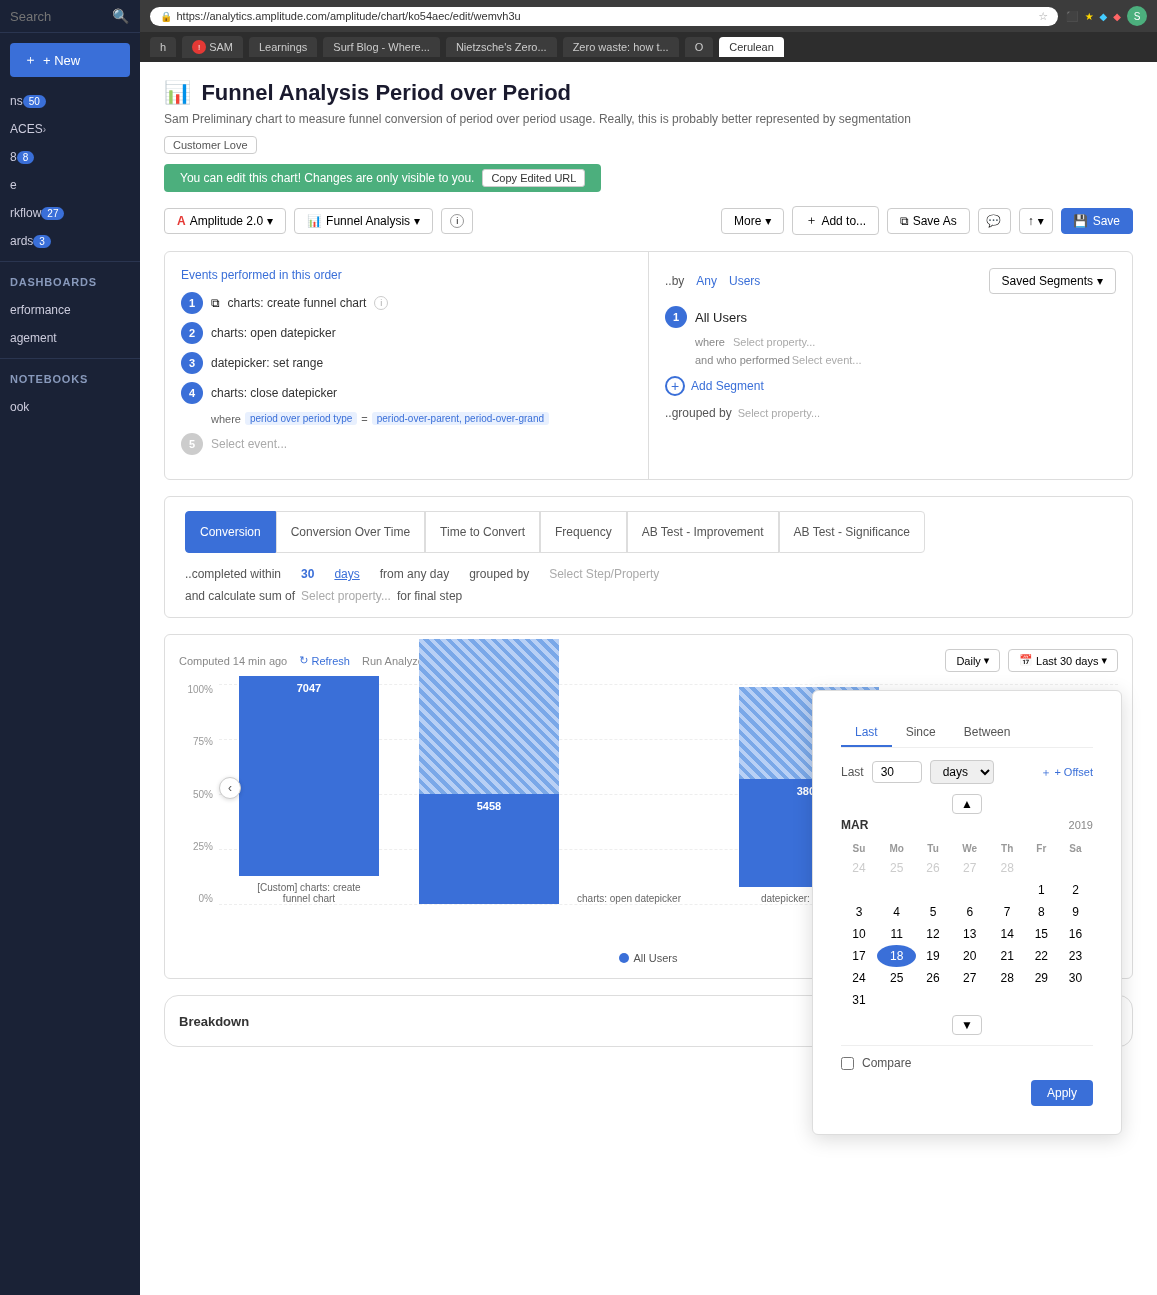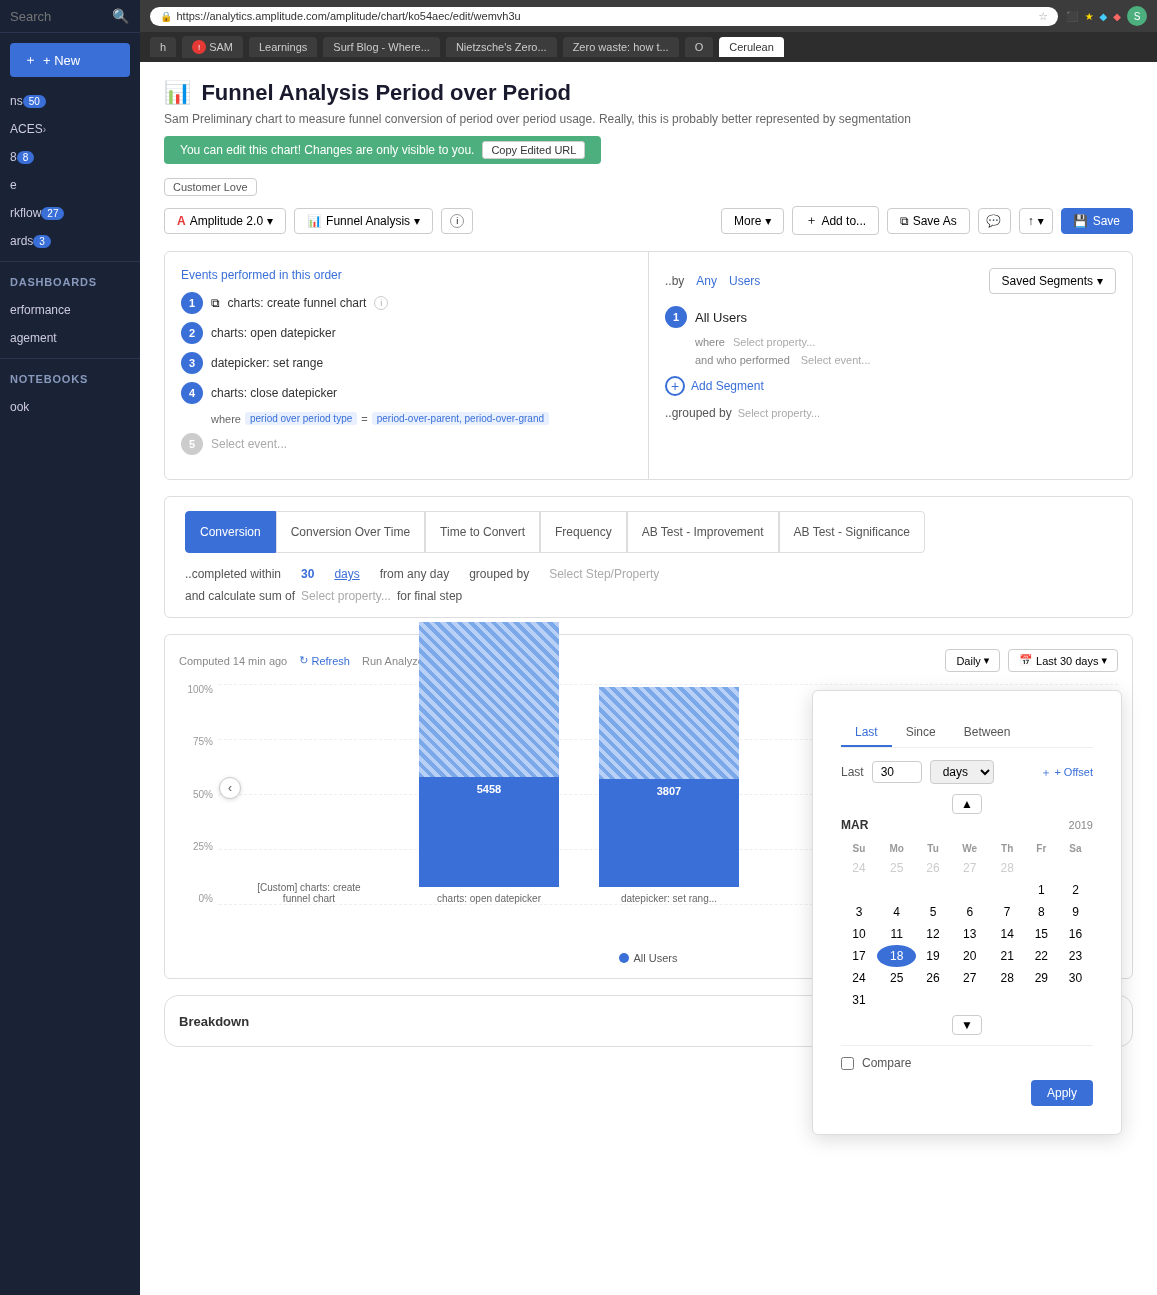--- a/index.html
+++ b/index.html
@@ -215,28 +215,28 @@
     <div class="browser-tab active-tab">Cerulean</div>
   </div>
 
   <div class="content">
 
     <div class="chart-title-row">
       <span class="chart-icon">📊</span>
       <h1 class="chart-title">Funnel Analysis Period over Period</h1>
     </div>
     <p class="chart-subtitle">Sam Preliminary chart to measure funnel conversion of period over period usage. Really, this is probably better represented by segmentation</p>
+    <div style="margin-bottom:10px">
+      <span class="chart-tag">Customer Love</span>
+    </div>
     <div style="margin-bottom:14px;display:flex;align-items:center;gap:8px">
       <span class="notice-bar">
         <span>You can edit this chart! Changes are only visible to you.</span>
         <button class="notice-copy">Copy Edited URL</button>
       </span>
-    </div>
-    <div style="margin-bottom:10px">
-      <span class="chart-tag">Customer Love</span>
     </div>
 
     <div class="toolbar">
       <button class="toolbar-btn">
         <span style="color:#e53935;font-weight:bold">A</span>
         <span>Amplitude 2.0</span>
         <span>▾</span>
       </button>
       <button class="toolbar-btn">
         <span>📊</span>
@@ -326,21 +326,21 @@
           </div>
         </div>
         <div class="segment-row">
           <div class="event-num">1</div>
           <span class="segment-name">All Users</span>
         </div>
         <div style="margin-left:30px;margin-bottom:6px;font-size:11px;color:#888;display:flex;align-items:center;gap:8px">
           <span>where</span>
           <span class="select-placeholder">Select property...</span>
         </div>
-        <div style="margin-left:30px;margin-bottom:10px;font-size:11px;color:#888;display:flex;align-items:center;gap:11px">
+        <div style="margin-left:30px;margin-bottom:10px;font-size:11px;color:#888;display:flex;align-items:center;gap:2px">
           <span>and who performed</span>
           <span class="select-placeholder">Select event...</span>
         </div>
         <div class="add-segment">
           <div class="add-icon">+</div>
           <span>Add Segment</span>
         </div>
         <div class="grouped-by-row">
           <span>..grouped by</span>
           <span class="select-placeholder">Select property...</span>
@@ -406,24 +406,27 @@
           <div class="gridline" style="top:0%"></div>
           <div class="gridline" style="top:25%"></div>
           <div class="gridline" style="top:50%"></div>
           <div class="gridline" style="top:75%"></div>
           <div class="gridline" style="top:100%"></div>
         </div>
 
         <div style="position:absolute;left:40px;right:0;top:0;bottom:40px;display:flex;gap:40px;align-items:flex-end;padding:0 20px">
 
           <div style="display:flex;flex-direction:column;align-items:center">
+            <div style="width:140px;height:200px;background:#3a6fd8;position:relative;display:flex;align-items:flex-start;justify-content:center;padding-top:6px">
+              <span style="color:#fff;font-size:11px;font-weight:700">7047</span>
+            </div>
             <div style="width:140px;font-size:10px;color:#666;text-align:center;margin-top:6px;padding:0 4px">[Custom] charts: create funnel chart</div>
           </div>
 
-          <div style="display:flex;flex-direction:column;align-items:flex-end">
+          <div style="display:flex;align-items:flex-end">
             <div style="width:140px;position:relative">
               <div style="width:140px;height:155px;background:repeating-linear-gradient(45deg,#7aa8e8,#7aa8e8 4px,#b8d0f5 4px,#b8d0f5 8px)"></div>
               <div style="width:140px;height:110px;background:#3a6fd8;position:relative;display:flex;align-items:flex-start;justify-content:center;padding-top:6px">
                 <span style="color:#fff;font-size:11px;font-weight:700">5458</span>
               </div>
             </div>
             <div style="width:140px;font-size:10px;color:#666;text-align:center;margin-top:6px">charts: open datepicker</div>
           </div>
 
           <div style="display:flex;flex-direction:column;align-items:center">

